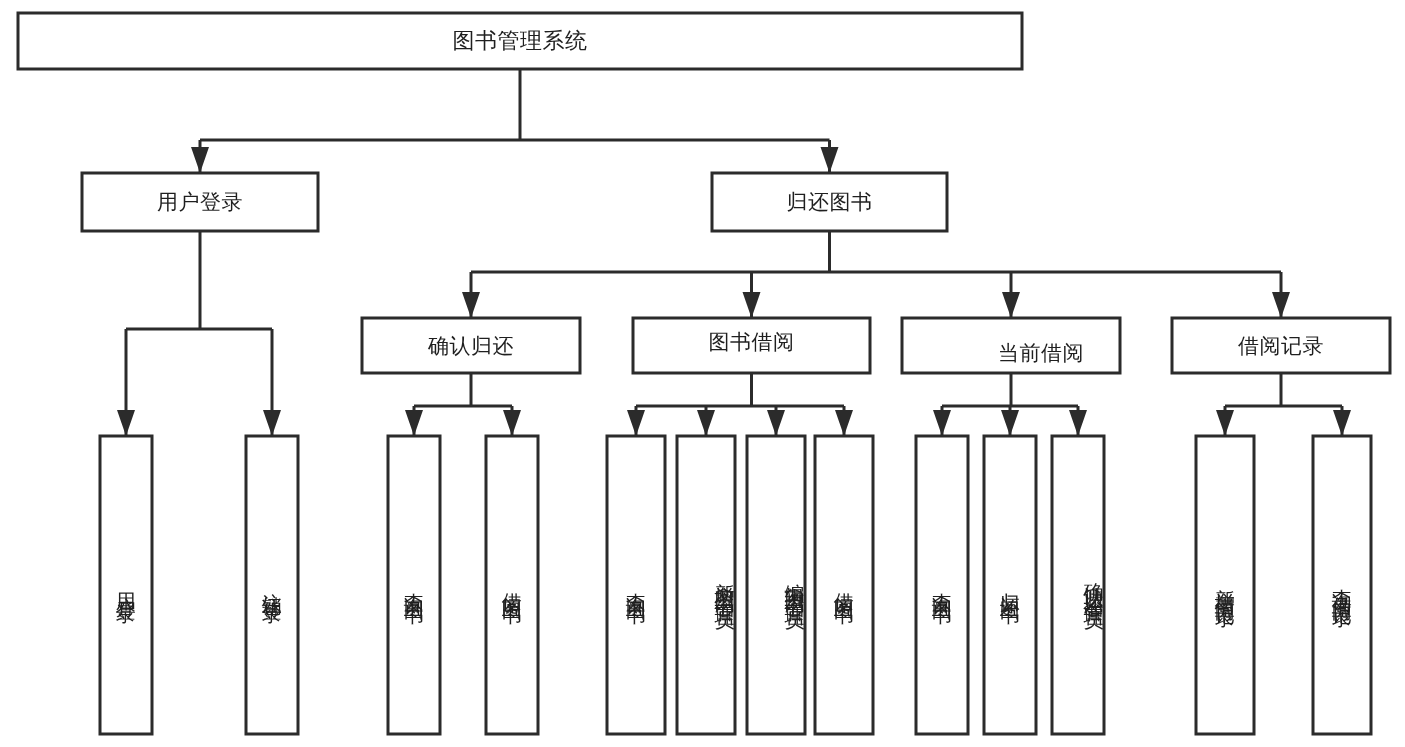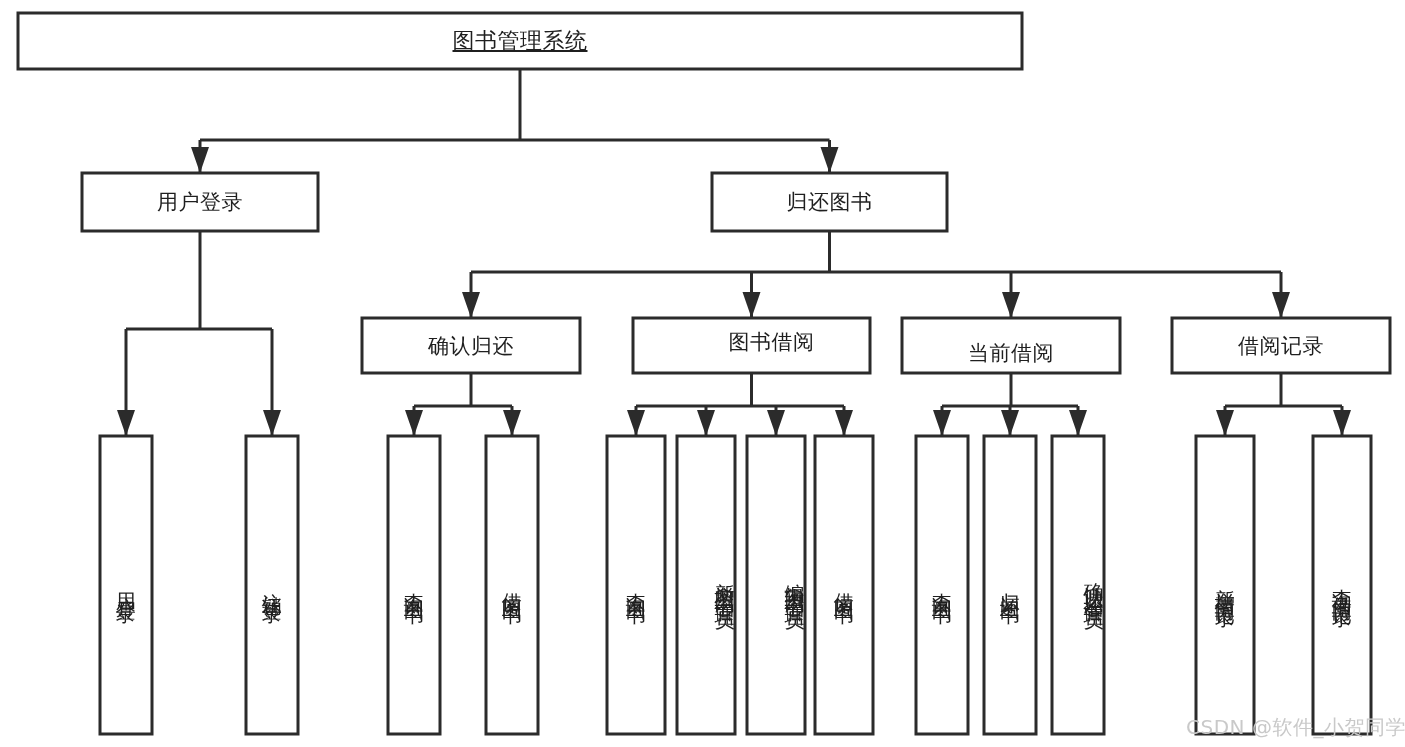--- a/index.html
+++ b/index.html
@@ -47,21 +47,20 @@
     align-items: center;
     justify-content: center;
     color: #1f1f1f;
     font-size: 21px;
     letter-spacing: 0.5px;
     white-space: nowrap;
     pointer-events: none;
   }
   .node-label-h.root {
     font-size: 22px;
-    text-decoration: underline;
   }
   .node-label-v {
     position: absolute;
     writing-mode: vertical-rl;
     text-orientation: upright;
     color: #1f1f1f;
     font-size: 20px;
     line-height: 1.02;
     letter-spacing: 4px;
     display: flex;
@@ -163,31 +162,30 @@
         <rect x="1052" y="436" width="52" height="298" class="node-box"></rect>
         <rect x="1196" y="436" width="58" height="298" class="node-box"></rect>
         <rect x="1313" y="436" width="58" height="298" class="node-box"></rect>
       </g>
   </svg>
   <div id="labels-layer">
       <div class="node-label-h root" style="left: 18px; top: 13px; width: 1004px; height: 56px;">图书管理系统</div>
       <div class="node-label-h" style="left: 82px; top: 173px; width: 236px; height: 58px;">用户登录</div>
       <div class="node-label-h" style="left: 712px; top: 173px; width: 235px; height: 58px;">归还图书</div>
       <div class="node-label-h" style="left: 362px; top: 318px; width: 218px; height: 55px;">确认归还</div>
-      <div class="node-label-h" style="left: 633px; top: 318px; width: 237px; height: 47px; margin-left: 20px;">图书借阅</div>
-      <div class="node-label-h" style="left: 902px; top: 318px; width: 218px; height: 70px;">当前借阅</div>
+      <div class="node-label-h" style="left: 633px; top: 318px; width: 237px; height: 47px;">图书借阅</div>
+      <div class="node-label-h" style="left: 902px; top: 318px; width: 218px; height: 70px; padding-left: 30px;">当前借阅</div>
       <div class="node-label-h" style="left: 1172px; top: 318px; width: 218px; height: 55px; text-align: right;">借阅记录</div>
       <div class="node-label-v centered" style="left: 100px; top: 442px; width: 52px; height: 286px;">用户登录</div>
       <div class="node-label-v centered" style="left: 246px; top: 442px; width: 52px; height: 286px;">注销登录</div>
       <div class="node-label-v centered" style="left: 388px; top: 442px; width: 52px; height: 286px;">查询图书</div>
       <div class="node-label-v centered" style="left: 486px; top: 442px; width: 52px; height: 286px;">借阅图书</div>
       <div class="node-label-v centered" style="left: 607px; top: 442px; width: 58px; height: 286px;">查询图书</div>
       <div class="node-label-v" style="left: 677px; top: 442px; width: 58px; height: 286px;">新增图书（管理员）</div>
       <div class="node-label-v" style="left: 747px; top: 442px; width: 58px; height: 286px;">编辑图书（管理员）</div>
       <div class="node-label-v centered" style="left: 815px; top: 442px; width: 58px; height: 286px;">借阅图书</div>
       <div class="node-label-v centered" style="left: 916px; top: 442px; width: 52px; height: 286px;">查询图书</div>
       <div class="node-label-v centered" style="left: 984px; top: 442px; width: 52px; height: 286px;">归还图书</div>
       <div class="node-label-v" style="left: 1052px; top: 442px; width: 52px; height: 286px;">确认归还（管理员）</div>
       <div class="node-label-v centered" style="left: 1196px; top: 442px; width: 58px; height: 286px;">新增借阅记录</div>
       <div class="node-label-v centered" style="left: 1313px; top: 442px; width: 58px; height: 286px;">查询借阅记录</div>
     </div>
-  <div class="watermark">CSDN @软件_小贺同学</div>
 </div>
 
 </body></html>

